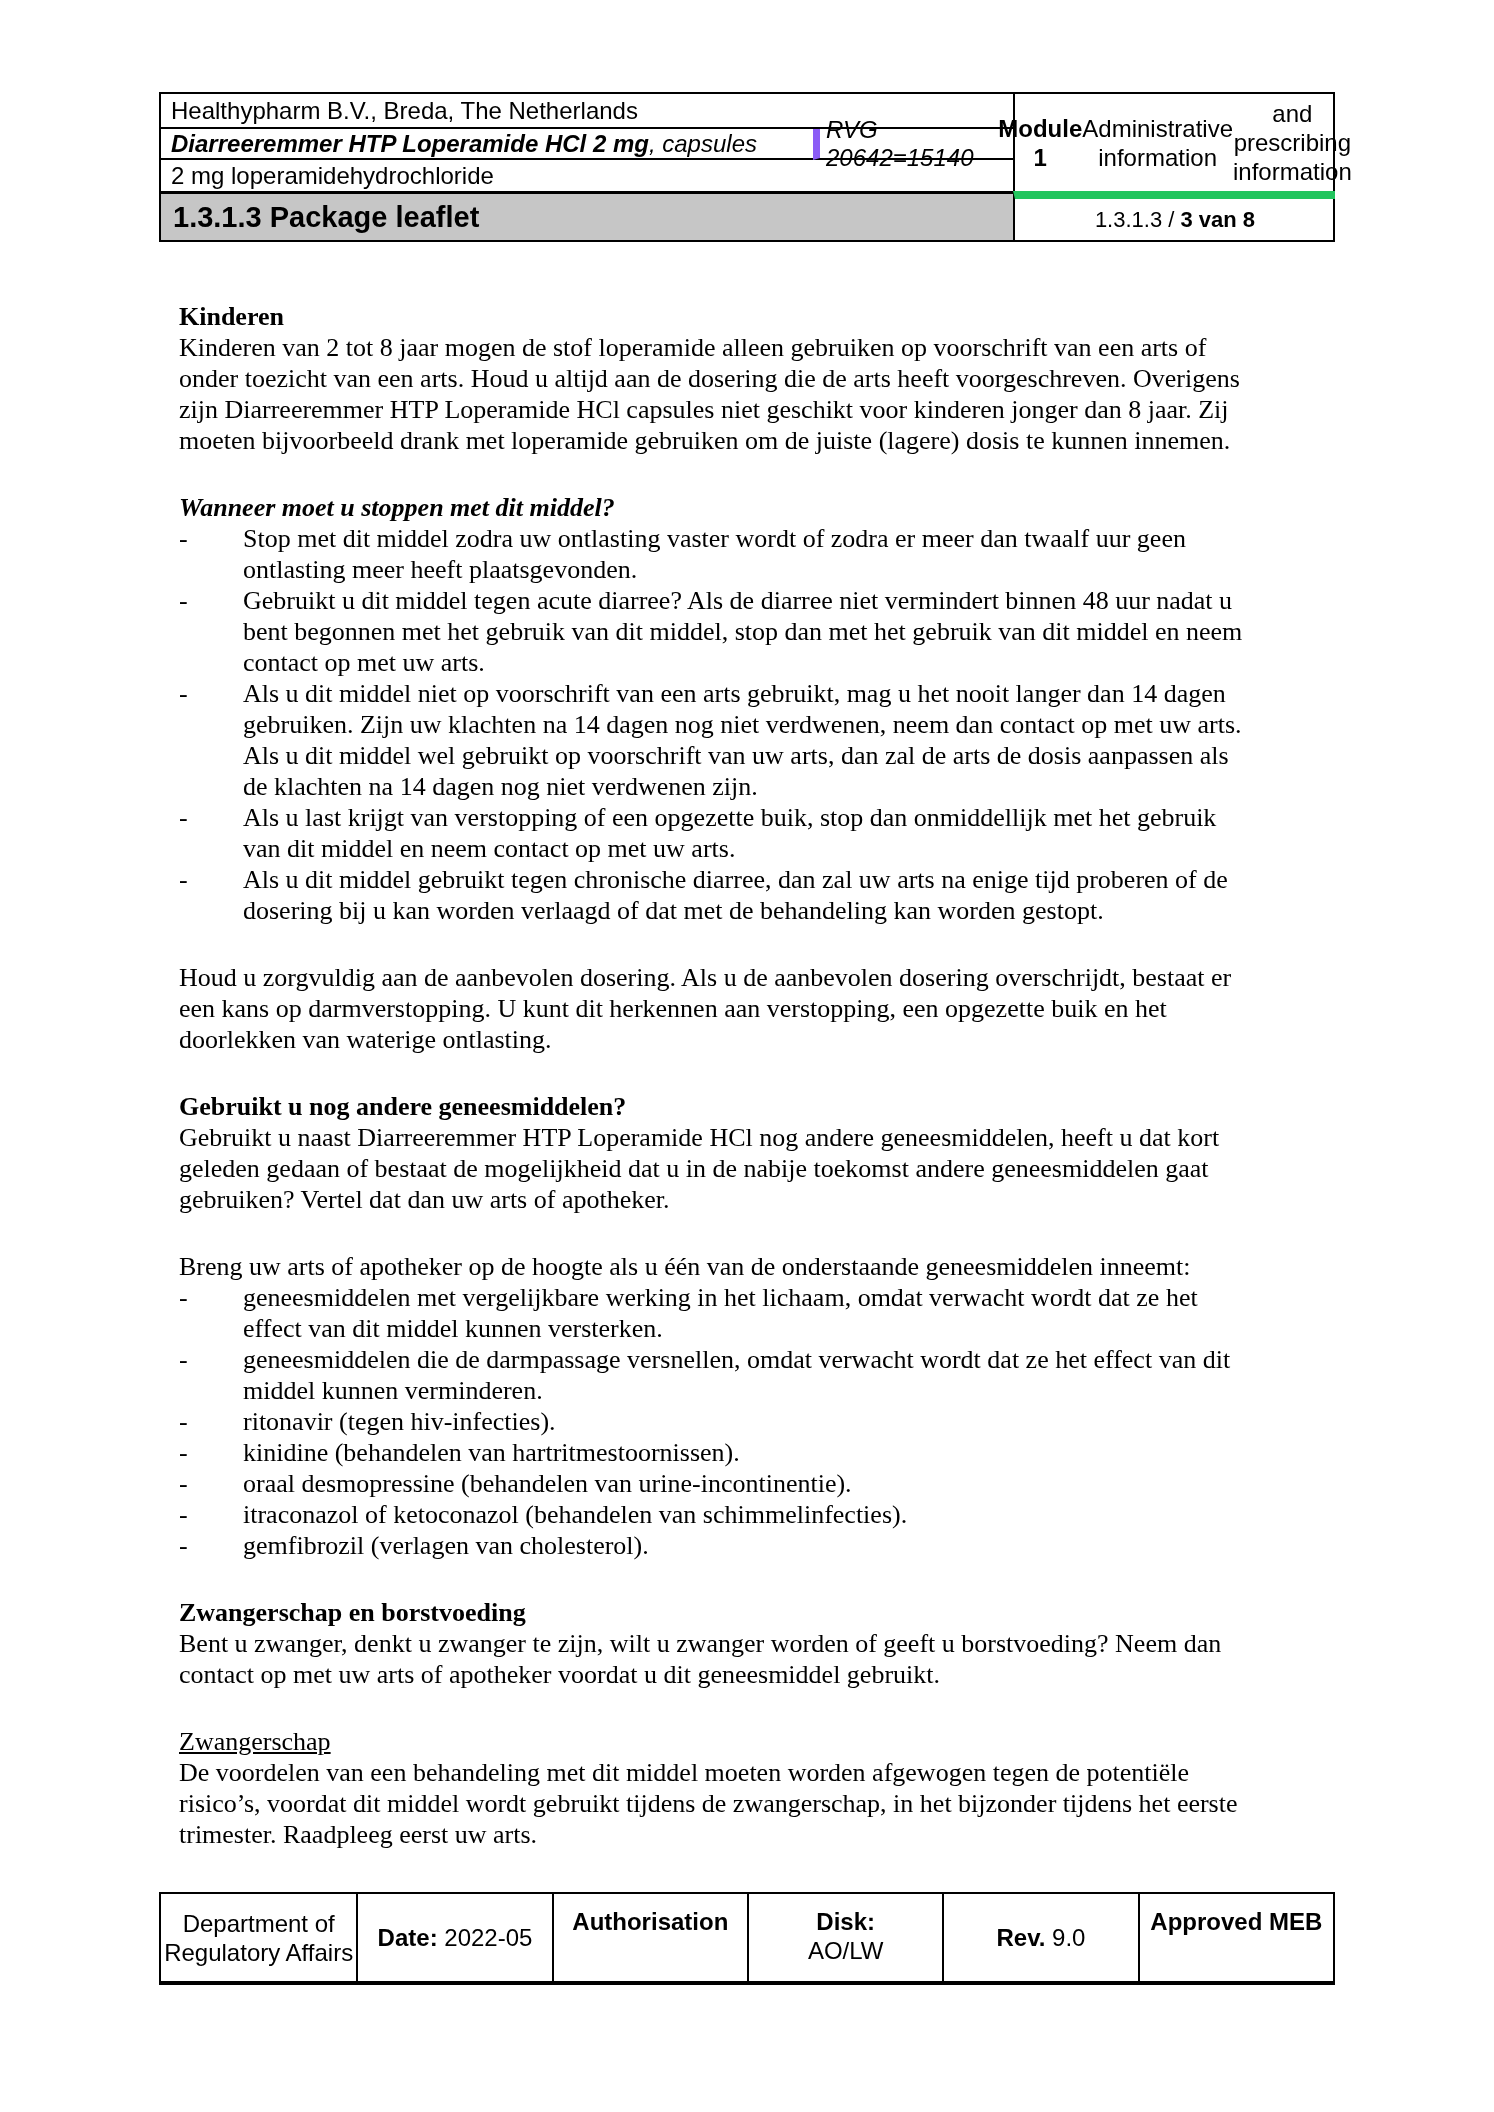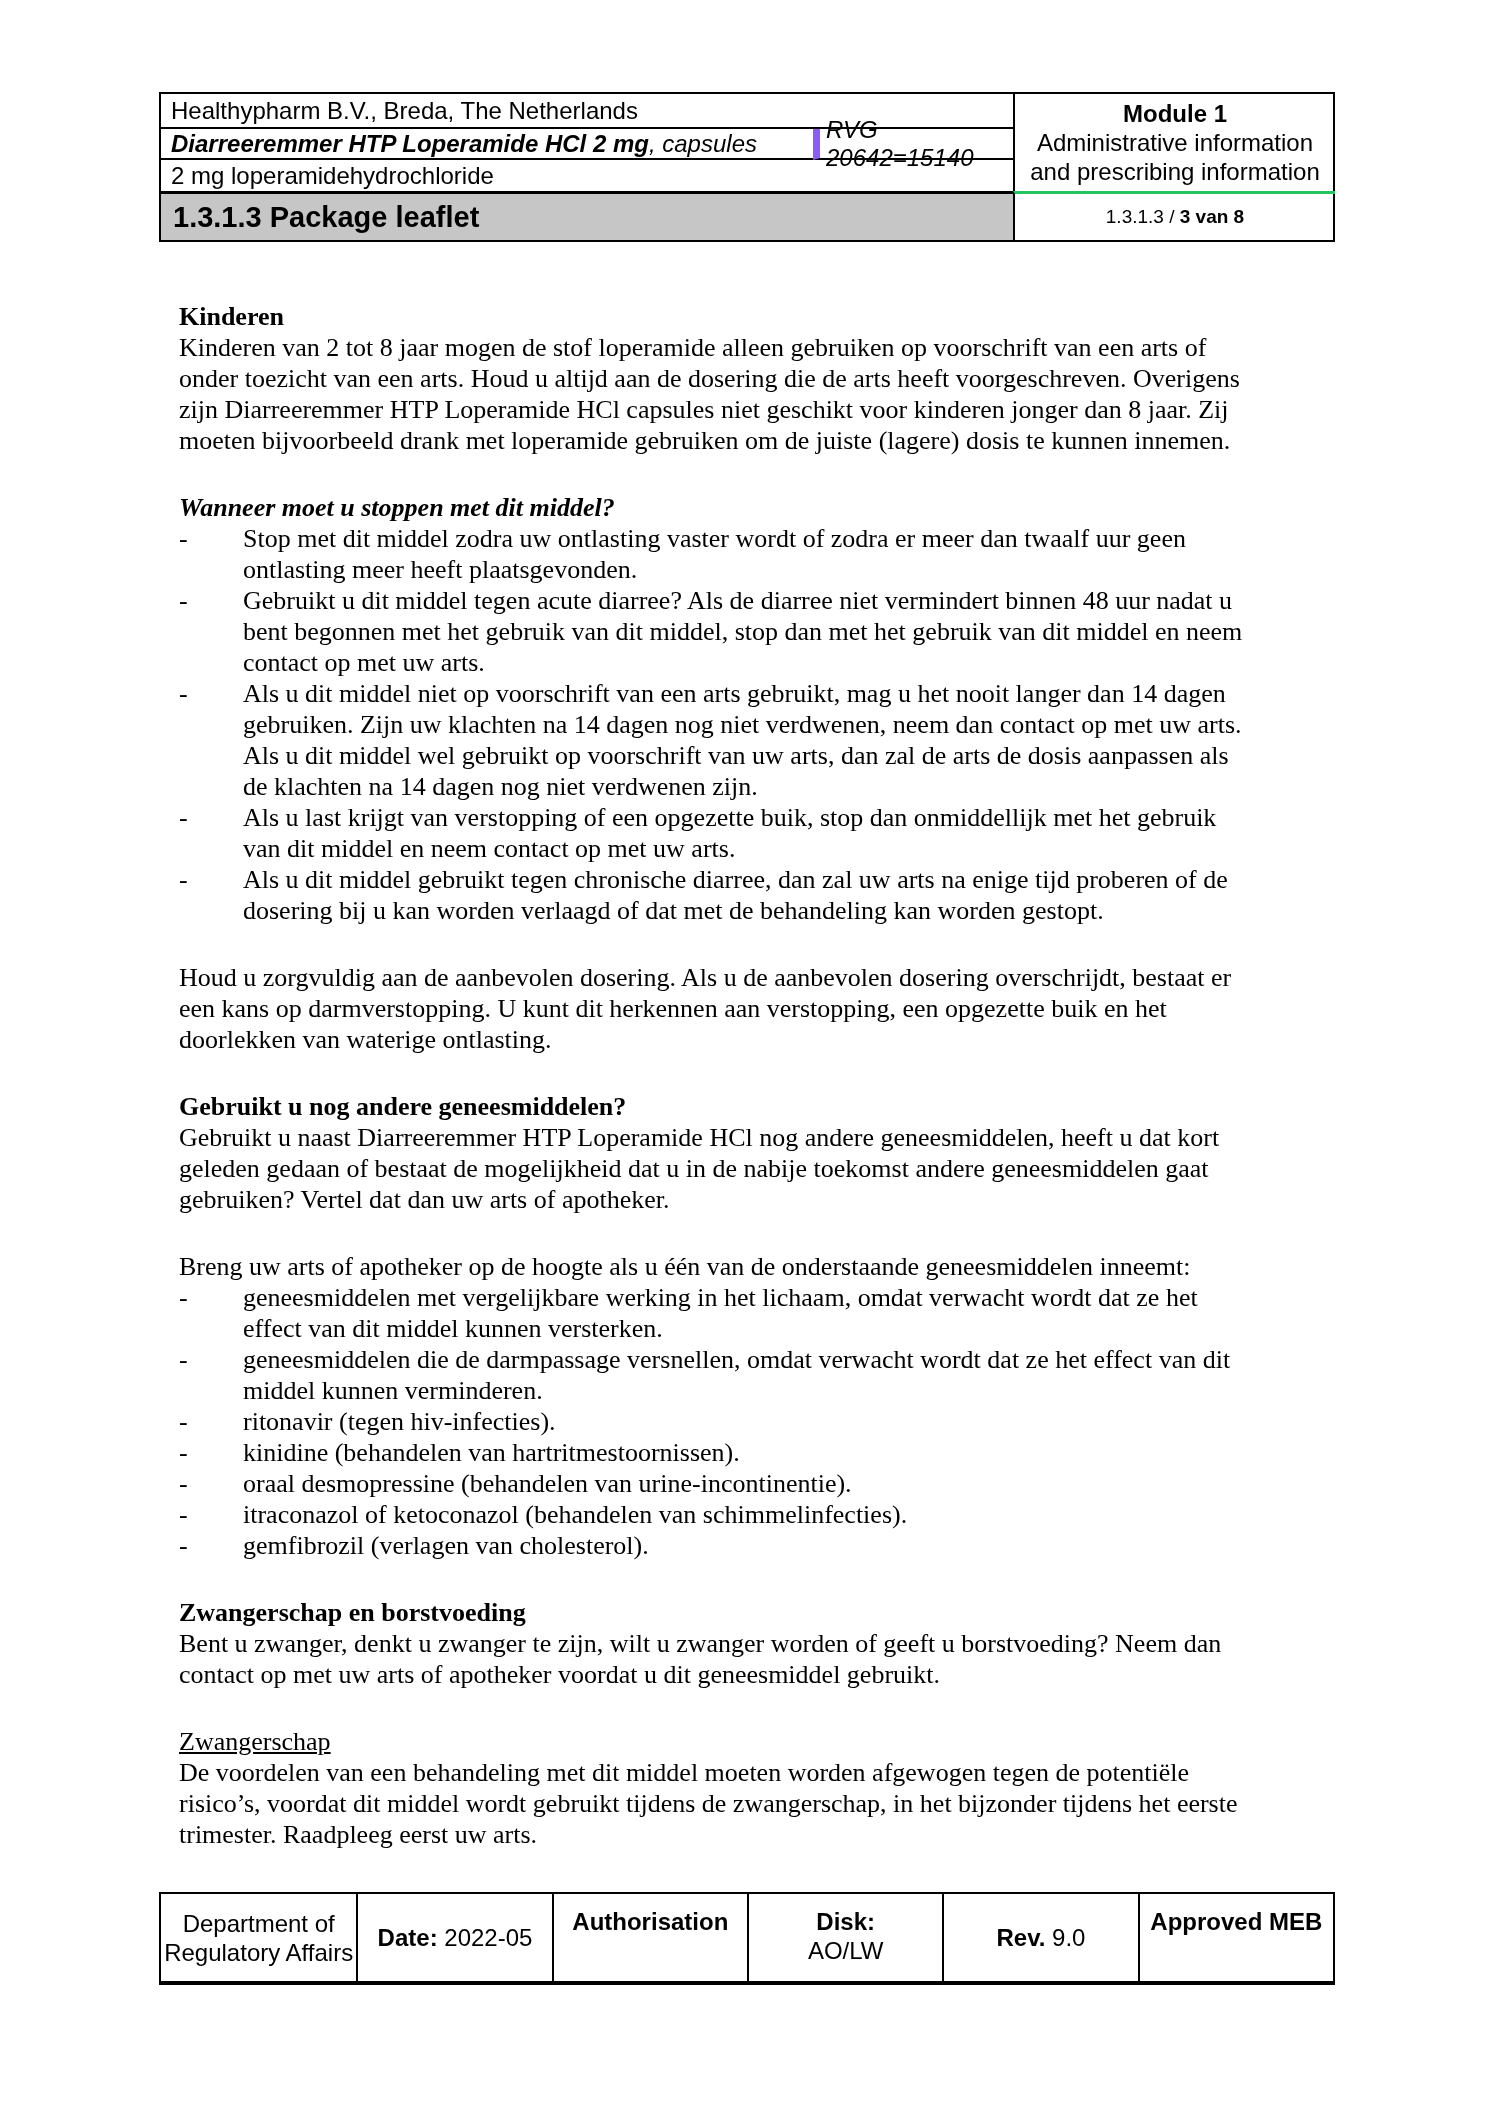--- a/index.html
+++ b/index.html
@@ -13,23 +13,23 @@
     display:grid; grid-template-columns:652px 200px 322px;
     grid-template-rows:35px 31px 31px 49px;
     border:2px solid #000; box-sizing:border-box;
     font-family:"Liberation Sans", sans-serif; font-size:24px;
   }
   .ht > div { box-sizing:border-box; display:flex; align-items:center; }
   .cell-company { grid-column:1/3; grid-row:1; border-bottom:2px solid #000; padding-left:10px; }
   .cell-product { grid-column:1; grid-row:2; border-bottom:2px solid #000; padding-left:10px; }
   .cell-rvg     { grid-column:2; grid-row:2; border-left:7px solid #8b5cf6; border-bottom:2px solid #000; padding-left:6px; font-style:italic; }
   .cell-substance { grid-column:1/3; grid-row:3; padding-left:10px; }
-  .cell-module  { grid-column:3; grid-row:1/4; border-left:2px solid #000; flex-direction:column; justify-content:center; text-align:center; line-height:29px; }
+  .cell-module  { grid-column:3; grid-row:1/4; border-left:2px solid #000; flex-direction:row; justify-content:center; text-align:center; line-height:29px; }
   .cell-leaflet { grid-column:1/3; grid-row:4; border-top:3px solid #000; background:#c6c6c6; font-weight:bold; font-size:29px; padding-left:12px; }
-  .cell-pageref { grid-column:3; grid-row:4; border-top:3px solid #22c55e; border-left:2px solid #000; justify-content:center; font-size:19px; }
+  .cell-pageref { grid-column:3; grid-row:4; border-top:8px solid #22c55e; border-left:2px solid #000; justify-content:center; font-size:22px; }
   .bold { font-weight:bold; }
   .bi { font-weight:bold; font-style:italic; }
   .it { font-style:italic; }
   .pre { white-space:pre; }
   
   .content {
     position:absolute; left:179px; top:301px; width:1280px;
     font-family:"Liberation Serif", serif; font-size:26px; line-height:31px;
   }
   .para, .bh { white-space:pre-line; }

